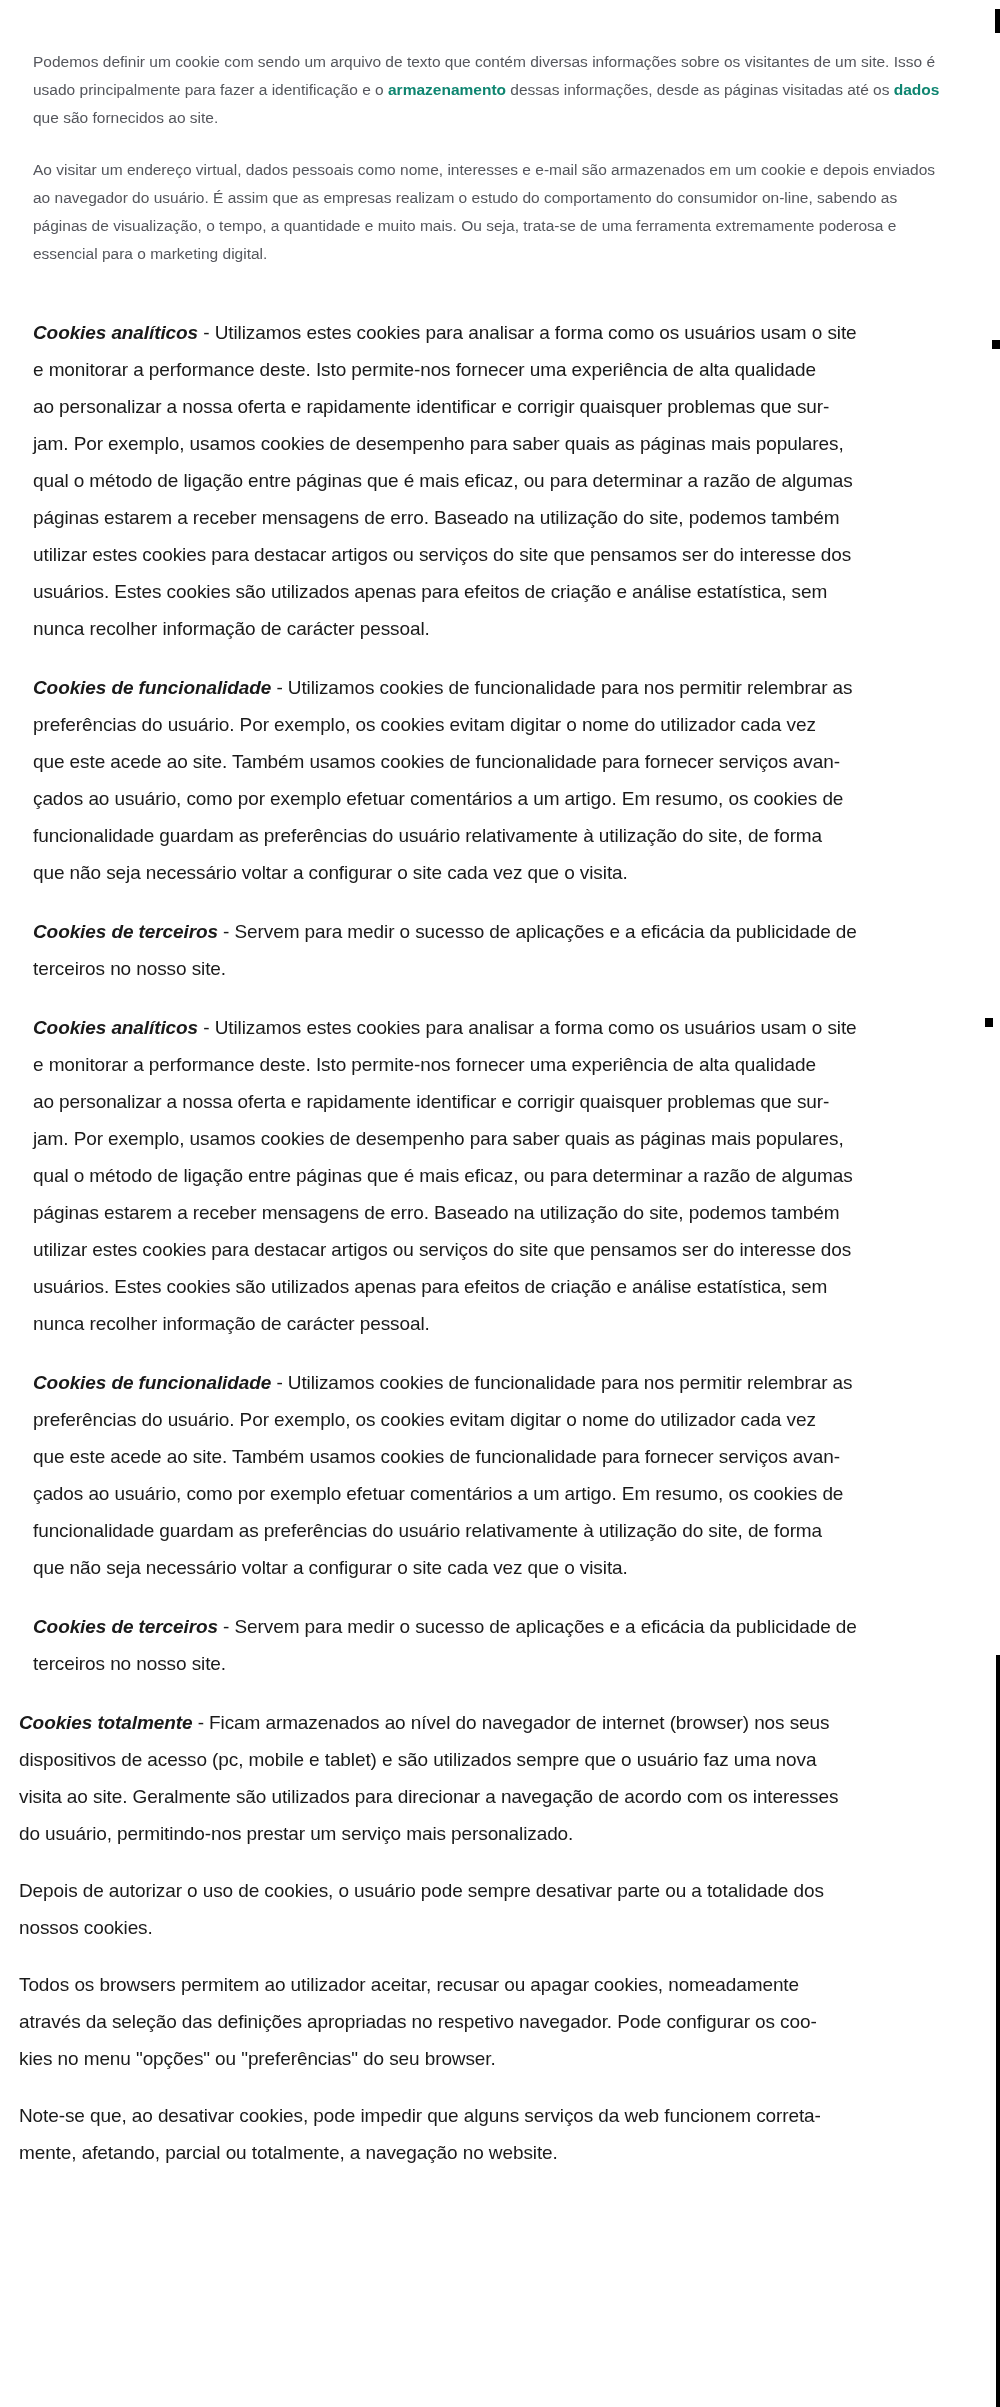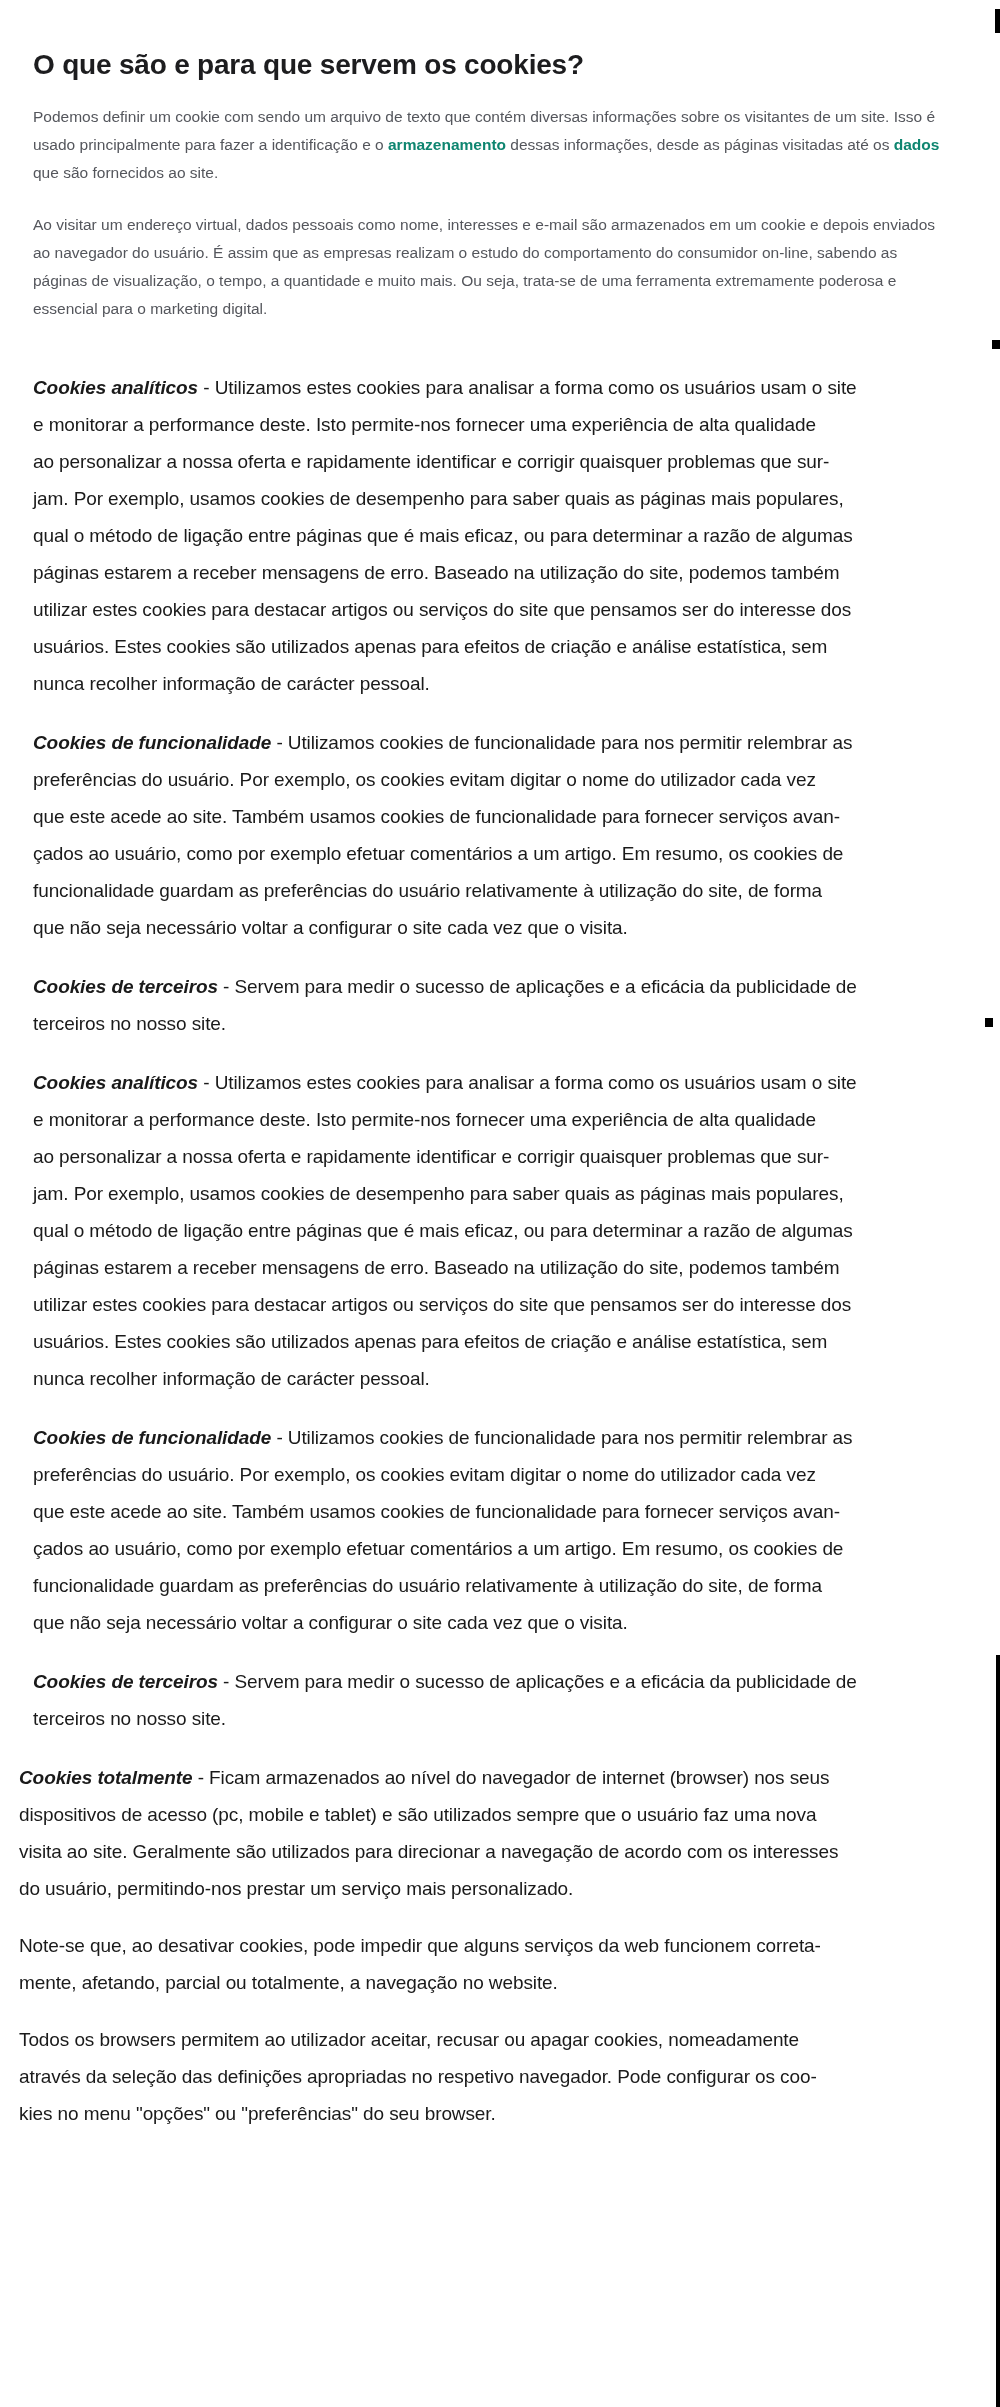--- a/index.html
+++ b/index.html
@@ -59,21 +59,20 @@
   .edge-bar-top    { left: 995px; top: 9px;    width: 5px; height: 24px; }
   .edge-mark-a     { left: 992px; top: 340px;  width: 8px; height: 9px; }
   .edge-mark-b     { left: 985px; top: 1018px; width: 8px; height: 9px; }
   .edge-bar-long   { left: 996px; top: 1655px; width: 4px; height: 752px; }
 </style>
 </head>
 <body>
 
 <div class="page">
 
-  <h1 class="doc-title">O que são e para que servem os cookies?</h1>
 
   <p class="intro-para"><span>Podemos definir um cookie com sendo um arquivo de texto que contém diversas informações sobre os visitantes de um site. Isso é usado principalmente para fazer a identificação e o </span><a class="accent-link">armazenamento</a><span> dessas informações, desde as páginas visitadas até os </span><a class="accent-link">dados</a><span> que são fornecidos ao site.</span></p>
 
   <p class="intro-para second">Ao visitar um endereço virtual, dados pessoais como nome, interesses e e-mail são armazenados em um cookie e depois enviados ao navegador do usuário. É assim que as empresas realizam o estudo do comportamento do consumidor on-line, sabendo as páginas de visualização, o tempo, a quantidade e muito mais. Ou seja, trata-se de uma ferramenta extremamente poderosa e essencial para o marketing digital.</p>
 
   <p class="big-block"><strong>Cookies analíticos</strong><span> - Utilizamos estes cookies para analisar a forma como os usuários usam o site
 e monitorar a performance deste. Isto permite-nos fornecer uma experiência de alta qualidade
 ao personalizar a nossa oferta e rapidamente identificar e corrigir quaisquer problemas que sur-
 jam. Por exemplo, usamos cookies de desempenho para saber quais as páginas mais populares,
 qual o método de ligação entre páginas que é mais eficaz, ou para determinar a razão de algumas
@@ -114,27 +113,29 @@
 
   <div class="bottom-zone">
 
 
     <p class="big-block"><strong>Cookies totalmente</strong><span> - Ficam armazenados ao nível do navegador de internet (browser) nos seus
 dispositivos de acesso (pc, mobile e tablet) e são utilizados sempre que o usuário faz uma nova
 visita ao site. Geralmente são utilizados para direcionar a navegação de acordo com os interesses
 do usuário, permitindo-nos prestar um serviço mais personalizado.</span></p>
 
 
-
-    <p class="big-block">Note-se que, ao desativar cookies, pode impedir que alguns serviços da web funcionem correta-
-mente, afetando, parcial ou totalmente, a navegação no website.</p>
+    <p class="big-block">Depois de autorizar o uso de cookies, o usuário pode sempre desativar parte ou a totalidade dos
+nossos cookies.</p>
 
     <p class="big-block">Todos os browsers permitem ao utilizador aceitar, recusar ou apagar cookies, nomeadamente
 através da seleção das definições apropriadas no respetivo navegador. Pode configurar os coo-
 kies no menu "opções" ou "preferências" do seu browser.</p>
+
+    <p class="big-block">Note-se que, ao desativar cookies, pode impedir que alguns serviços da web funcionem correta-
+mente, afetando, parcial ou totalmente, a navegação no website.</p>
 
   </div>
 
   <div class="edge-mark edge-bar-top"></div>
   <div class="edge-mark edge-mark-a"></div>
   <div class="edge-mark edge-mark-b"></div>
   <div class="edge-mark edge-bar-long"></div>
 
 </div>
 

